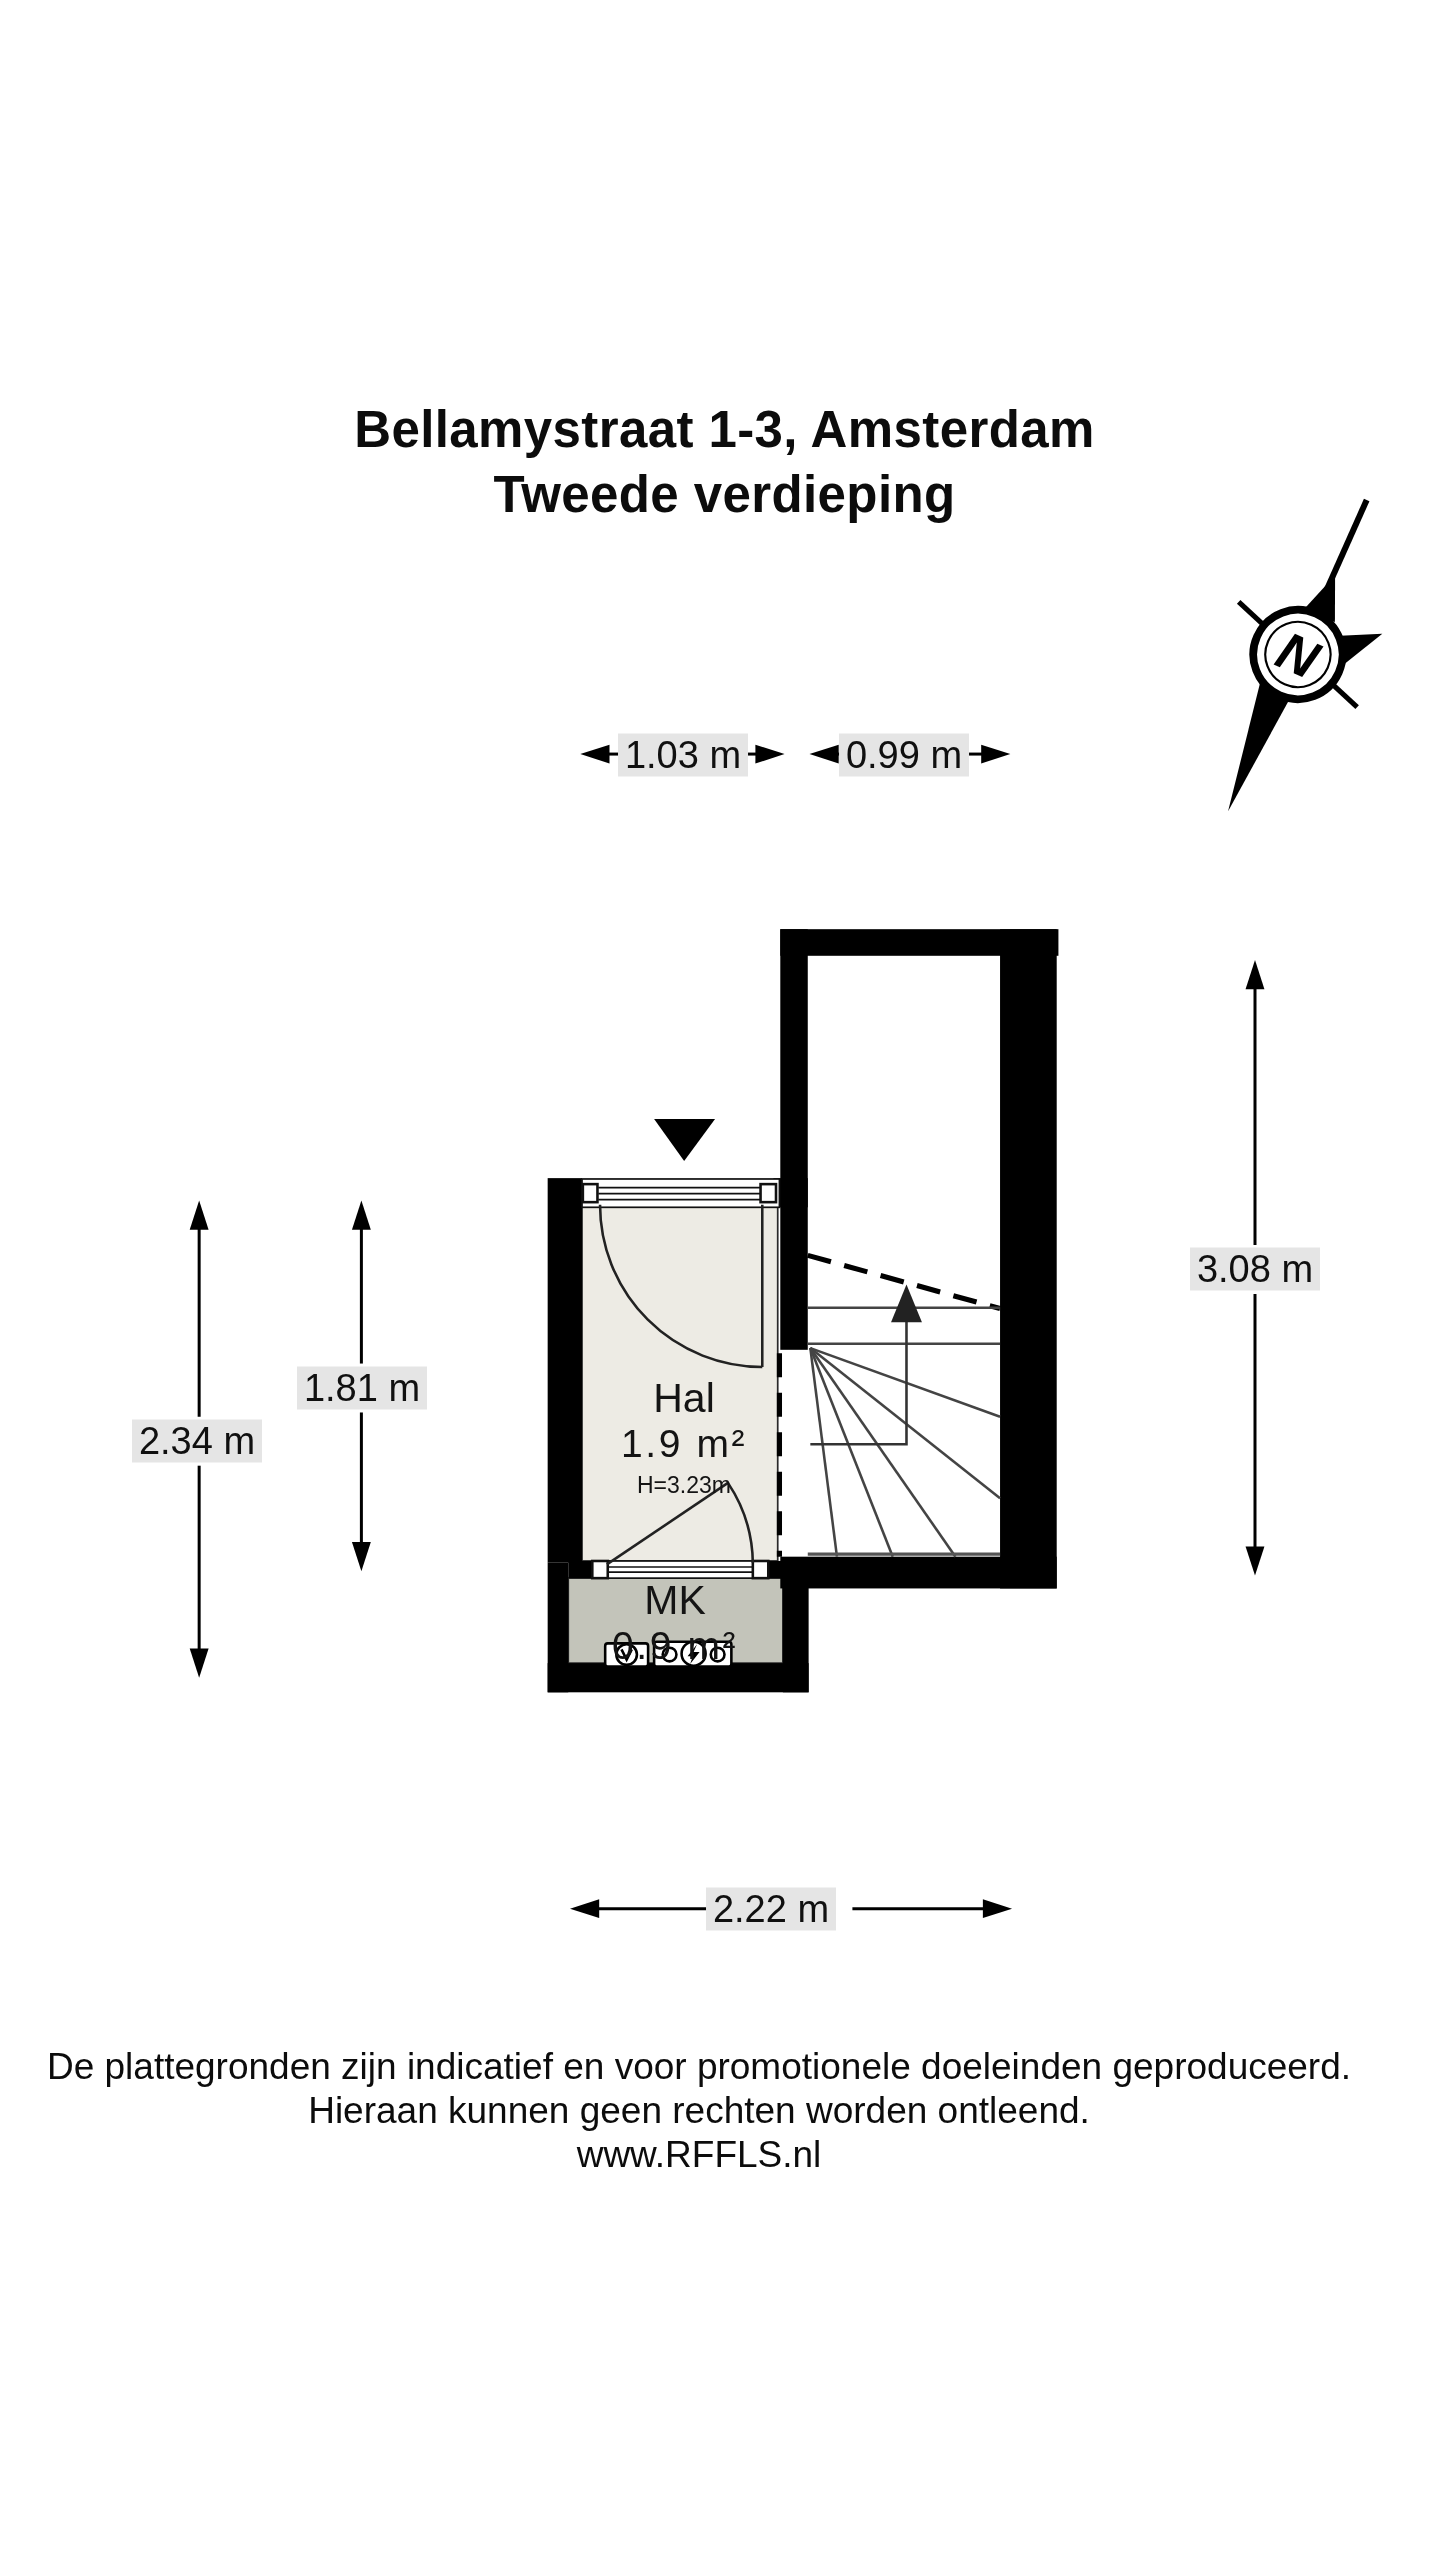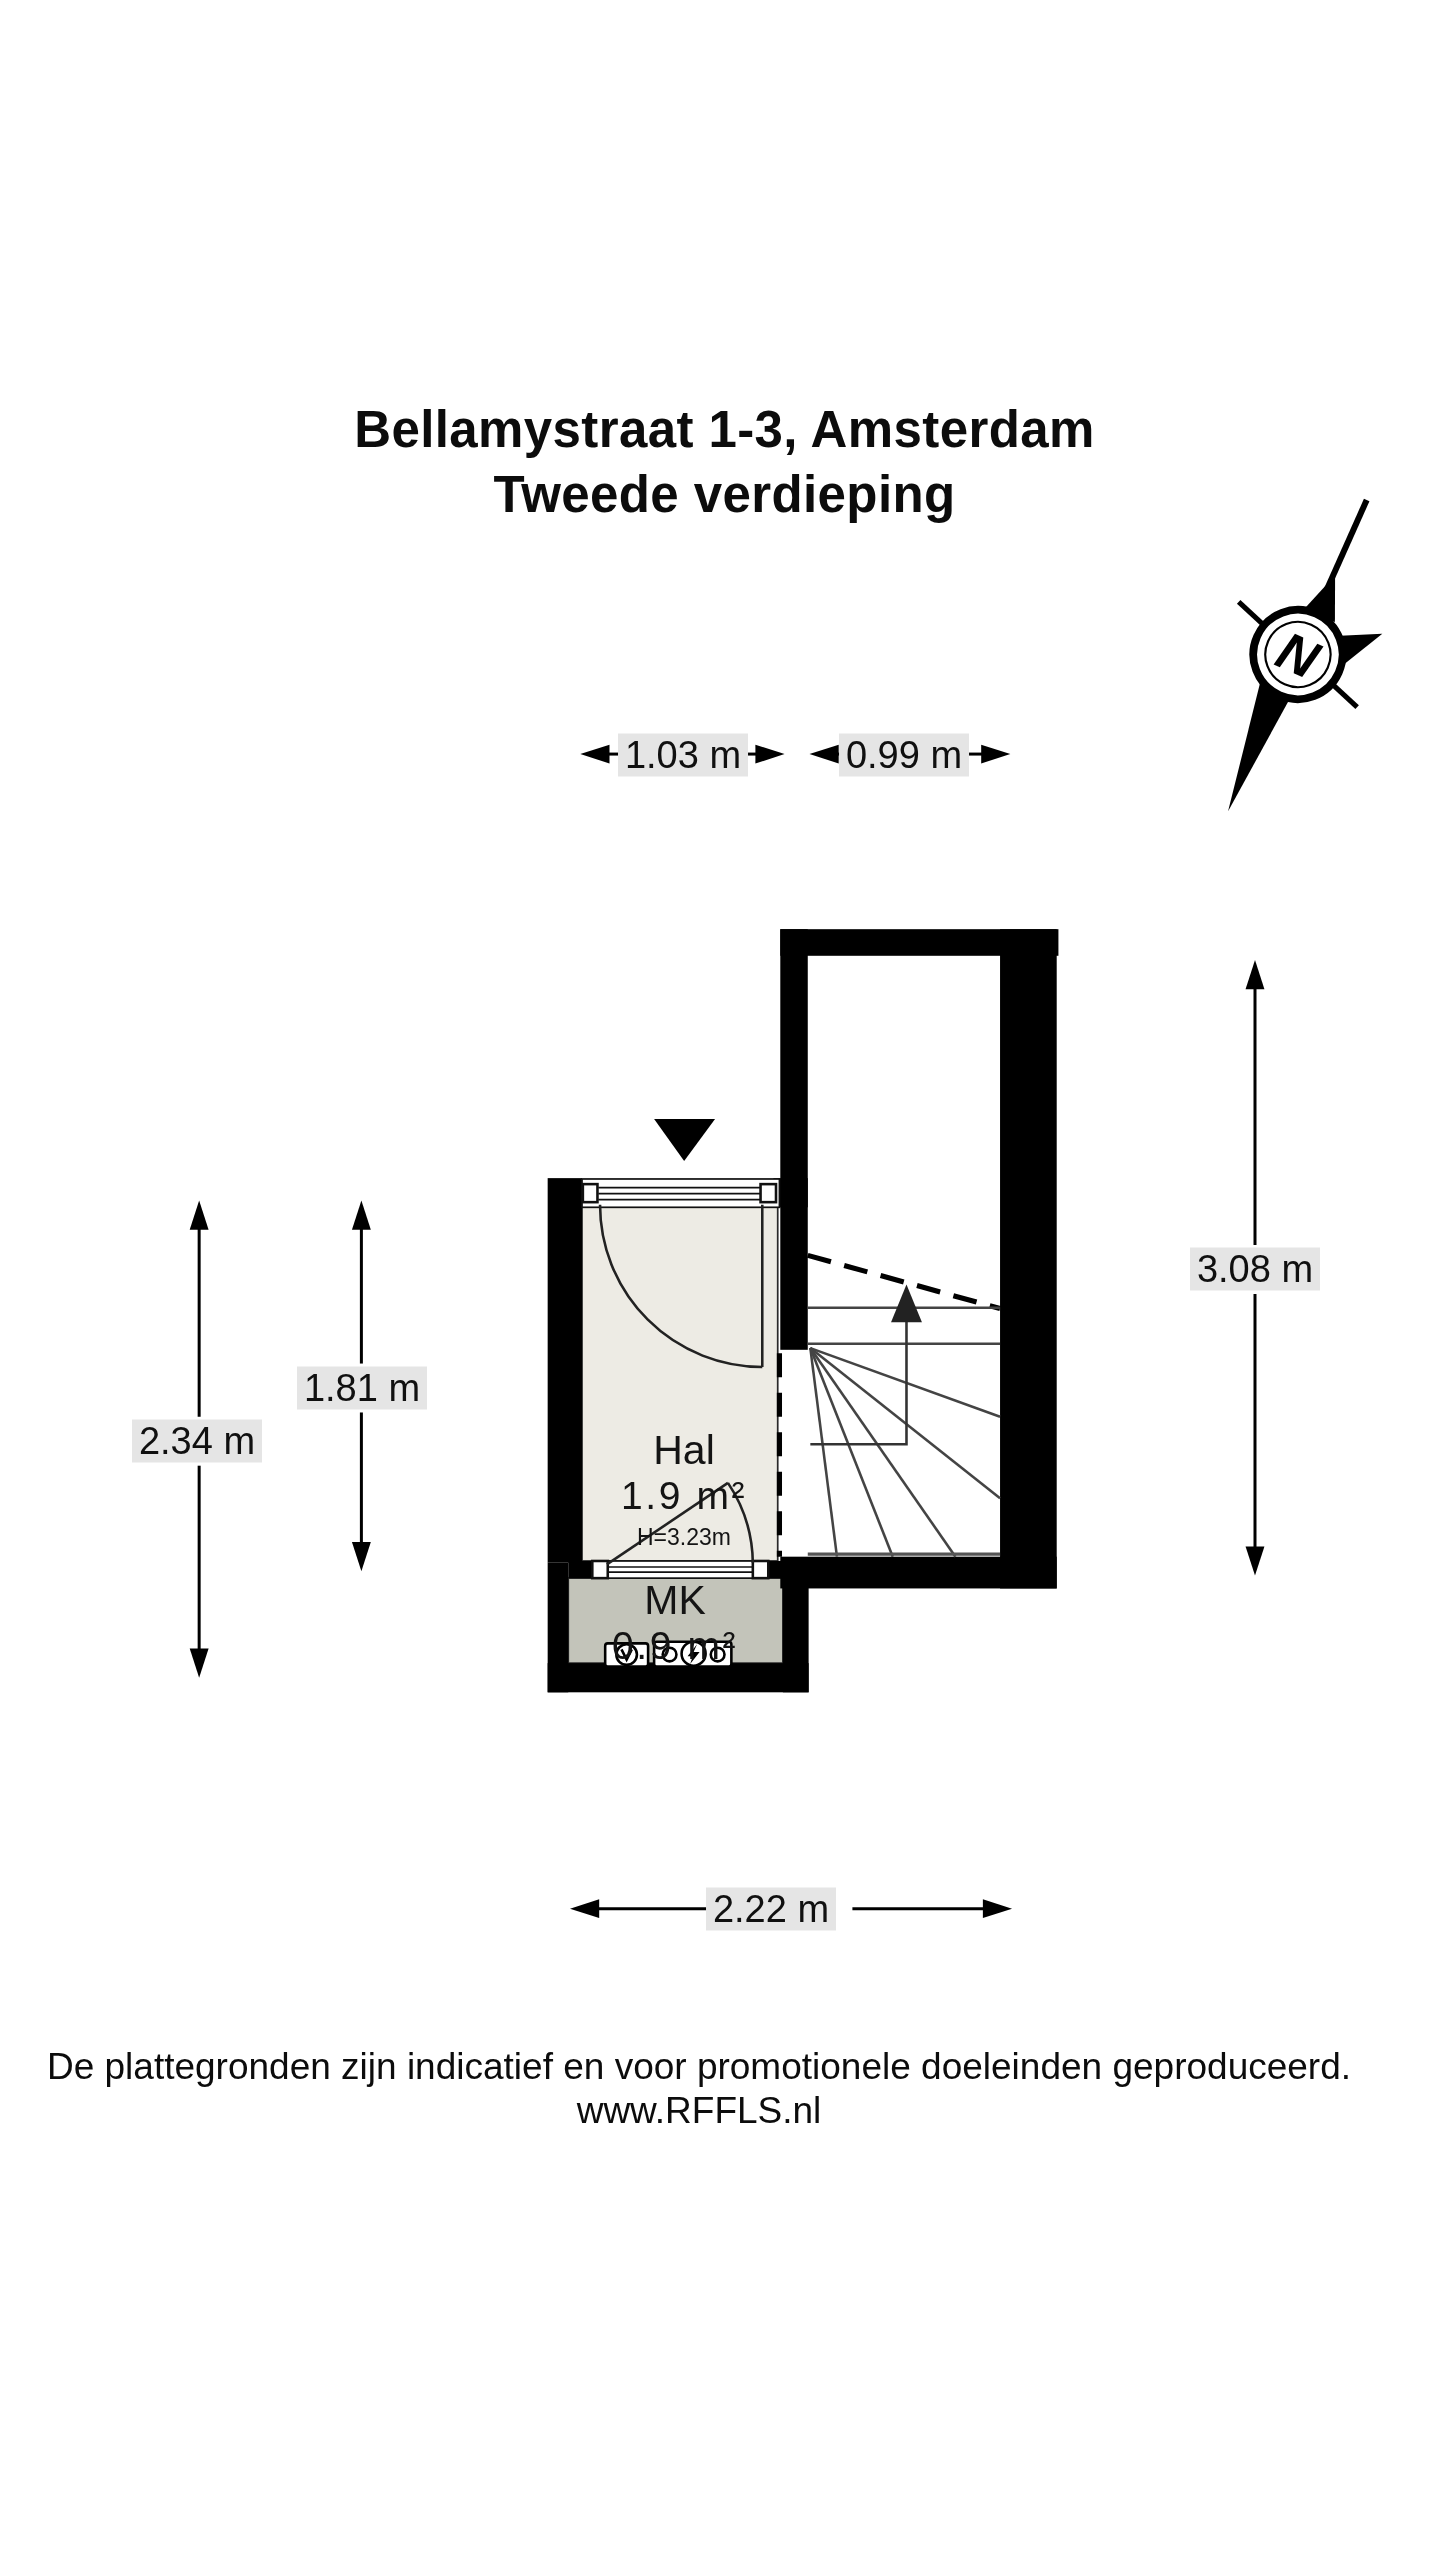--- a/index.html
+++ b/index.html
@@ -192,30 +192,31 @@
     <div>Tweede verdieping</div>
   </div>
 
   <div class="abs dim-label center-xy" style="left:683px;top:755px;">1.03 m</div>
   <div class="abs dim-label center-xy" style="left:904px;top:755px;">0.99 m</div>
   <div class="abs dim-label center-xy" style="left:197px;top:1441px;">2.34 m</div>
   <div class="abs dim-label center-xy" style="left:362px;top:1388px;text-align:center;">1.81 m</div>
   <div class="abs dim-label center-xy" style="left:1255px;top:1269px;">3.08 m</div>
   <div class="abs dim-label center-xy" style="left:771px;top:1909px;">2.22 m</div>
 
-  <div class="abs room-label" style="left:684px;top:1428px;transform:translateX(-50%);">
+  <div class="abs room-label" style="left:684px;top:1376px;transform:translateX(-50%);">
     <div class="room-name">Hal</div>
     <div class="room-area">1.9 m²</div>
     <div class="room-h">H=3.23m</div>
   </div>
 
   <div class="abs room-label" style="left:675px;top:1578px;transform:translateX(-50%);">
     <div class="room-name">MK</div>
     <div class="room-area">0.9 m²</div>
   </div>
 
   <div class="abs footer-block">
     <div>De plattegronden zijn indicatief en voor promotionele doeleinden geproduceerd.</div>
+    <div>Hieraan kunnen geen rechten worden ontleend.</div>
     <div>www.RFFLS.nl</div>
   </div>
 
 </div>
 
 
 </body></html>

